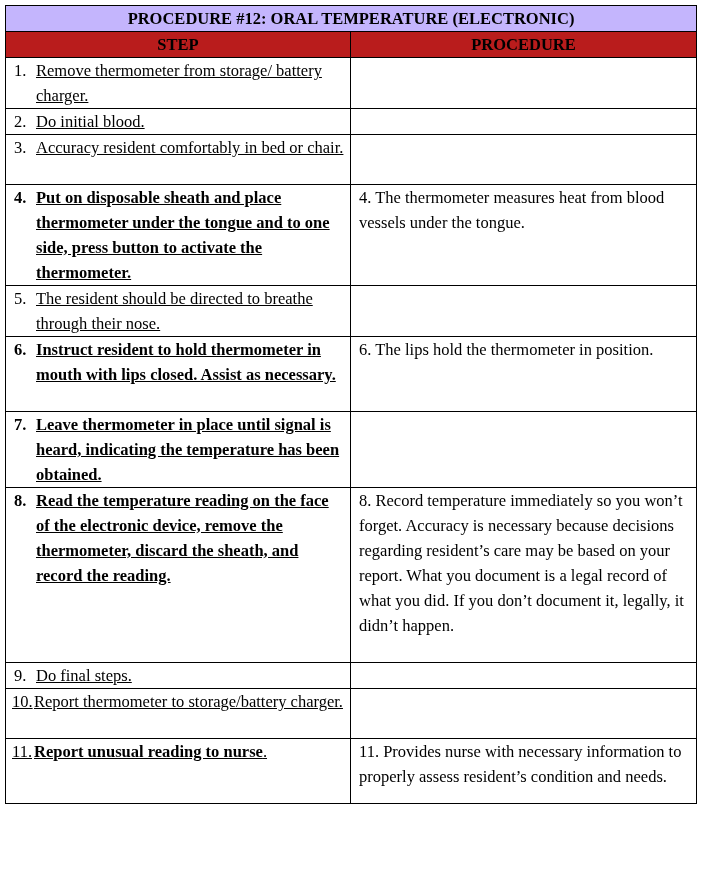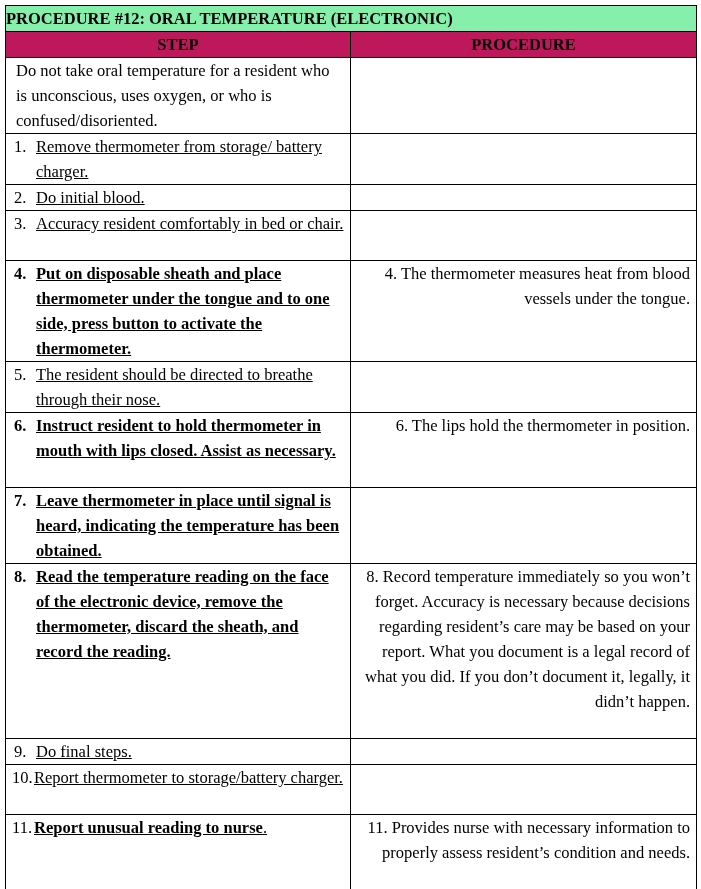--- a/index.html
+++ b/index.html
@@ -27,71 +27,67 @@
       border: 1.5px solid #000000;
       vertical-align: top;
       padding: 0;
       font-size: 16.5px;
       line-height: 25px;
     }
     col.c-step { width: 345px; }
     col.c-rat { width: 346px; }
     .title-cell {
       height: 25px;
+      text-align: center;
       font-weight: bold;
       font-size: 17px;
       line-height: 25px;
-      background: #86efac;
+      background: #c4b5fd;
     }
     .hdr-cell {
       height: 24px;
       text-align: center;
       font-weight: bold;
       font-size: 17px;
       line-height: 24px;
-      background: #be185d;
+      background: #b91c1c;
     }
     .step-cell {
       padding: 0 6px 0 8px !important;
     }
     .rat-cell {
       padding: 0 6px 0 8px !important;
-      text-align: right;
     }
     .step-line {
       display: flex;
     }
     .num {
       flex: 0 0 22px;
       white-space: nowrap;
     }
-    .num.wide { flex: 0 0 22px; margin-left: -2px; }
+    .num.wide { flex: 0 0 22px; margin-left: -2px; text-decoration: underline; }
     .txt { flex: 1 1 auto; text-decoration: underline; }
     .bold { font-weight: bold; }
     .plain { font-weight: normal; }
   </style>
 </head>
 <body>
 
 <table class="proc">
   <colgroup>
     <col class="c-step">
     <col class="c-rat">
   </colgroup>
   <tbody>
     <tr>
       <td colspan="2" class="title-cell">PROCEDURE #12:  ORAL TEMPERATURE (ELECTRONIC)</td>
     </tr>
     <tr>
       <th class="hdr-cell">STEP</th>
       <th class="hdr-cell">PROCEDURE</th>
-    </tr>
-    <tr style="height:75px">
-      <td class="step-cell" style="padding-left:10px !important">Do not take oral temperature for a resident who is unconscious, uses oxygen, or who is confused/disoriented.</td>
-      <td class="rat-cell"></td>
     </tr>
 
     <tr style="height:50px">
       <td class="step-cell">
         <div class="step-line">
           <span class="num">1.</span>
           <span class="txt">Remove thermometer from storage/ battery charger.</span>
         </div>
       </td>
       <td class="rat-cell"></td>
@@ -180,21 +176,21 @@
     <tr style="height:50px">
       <td class="step-cell">
         <div class="step-line">
           <span class="num wide">10.</span>
           <span class="txt">Report thermometer to storage/battery charger.</span>
         </div>
       </td>
       <td class="rat-cell"></td>
     </tr>
 
-    <tr style="height:93px">
+    <tr style="height:65px">
       <td class="step-cell">
         <div class="step-line">
           <span class="num wide plain">11.</span>
           <span class="txt"><span class="bold">Report unusual reading to nurse</span><span class="plain">.</span></span>
         </div>
       </td>
       <td class="rat-cell">11. Provides nurse with necessary information to properly assess resident’s condition and needs.</td>
     </tr>
   </tbody>
 </table>

